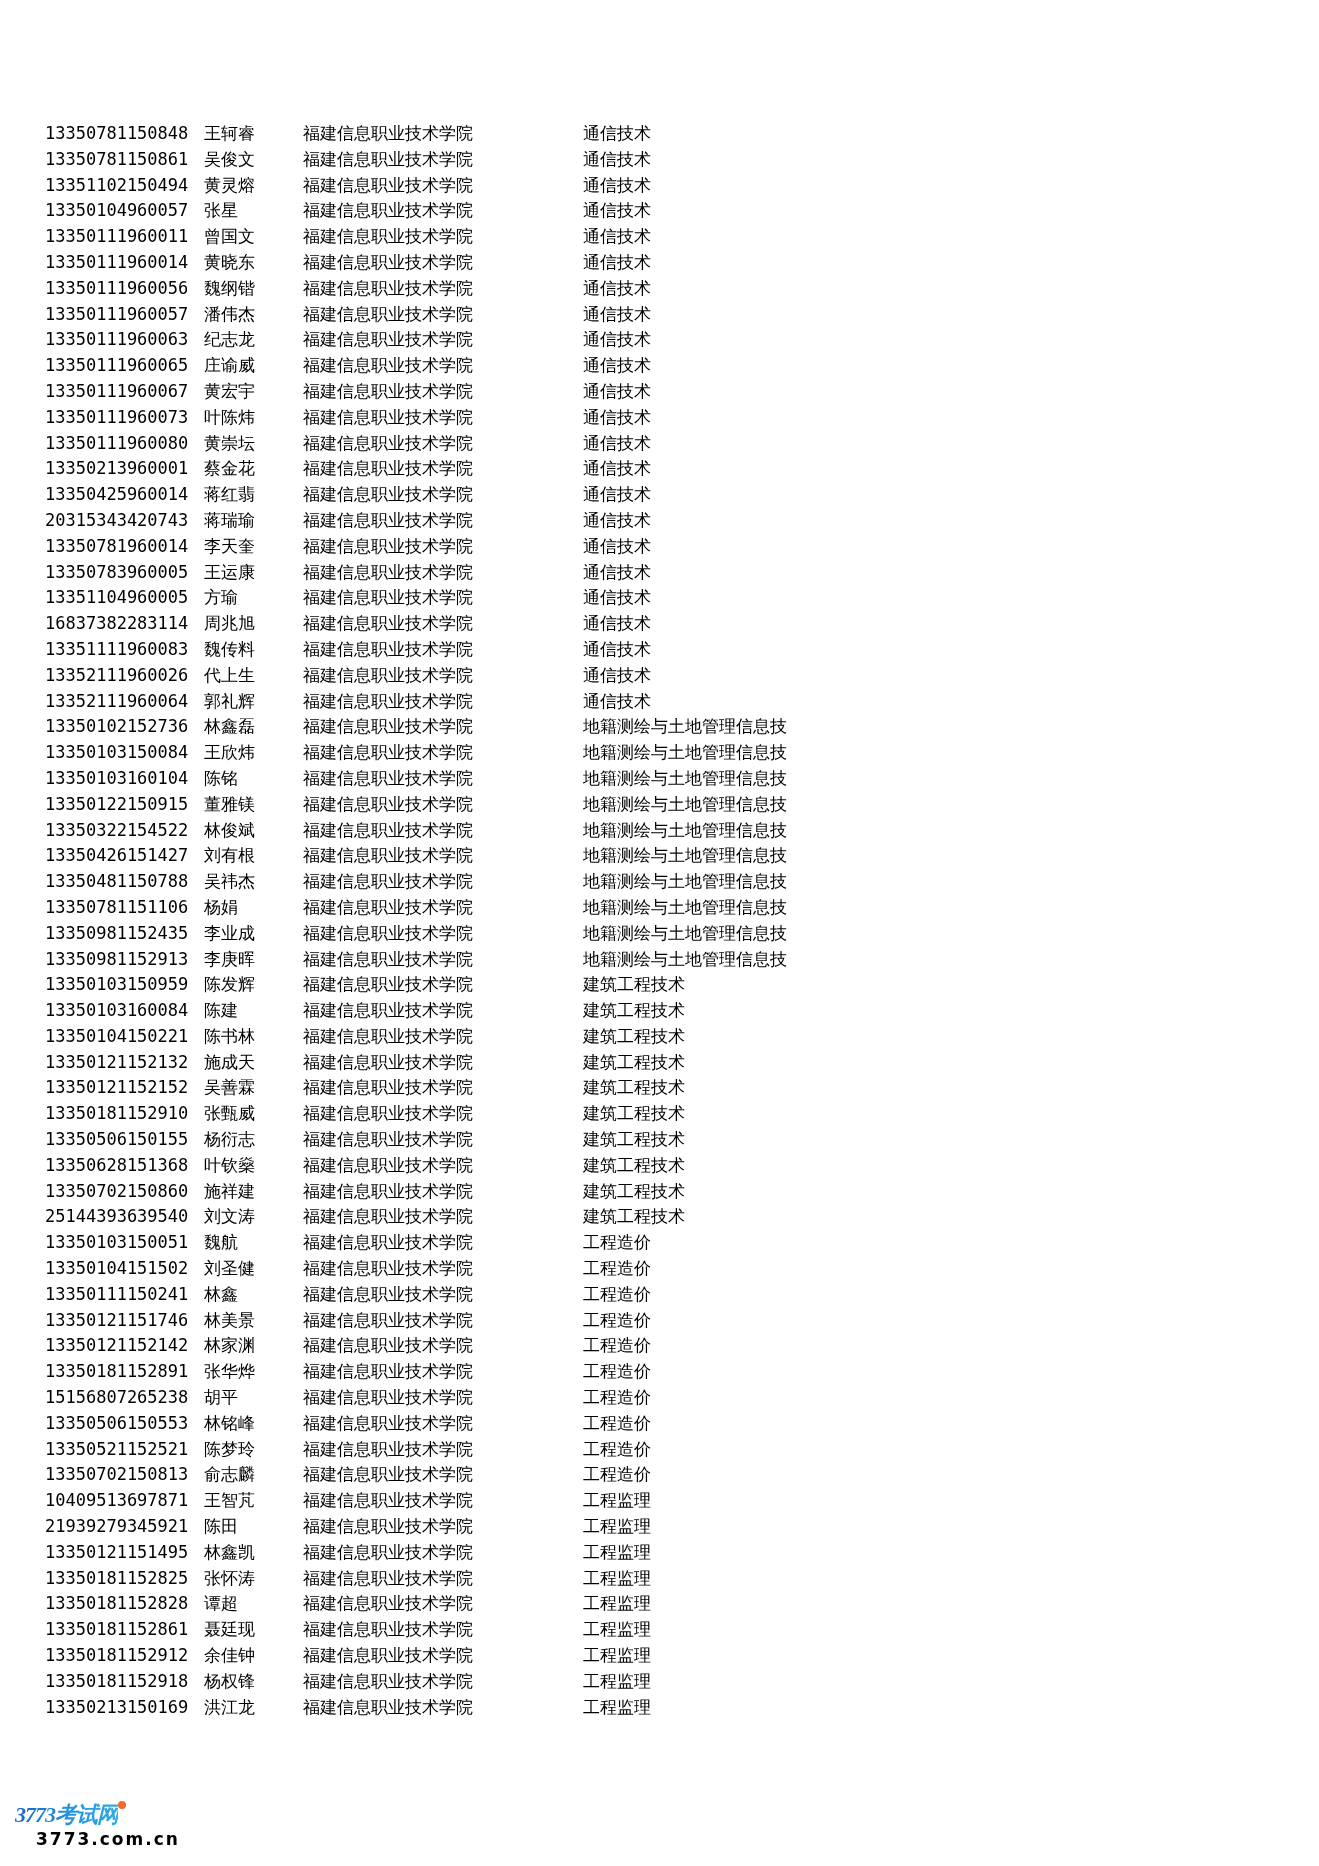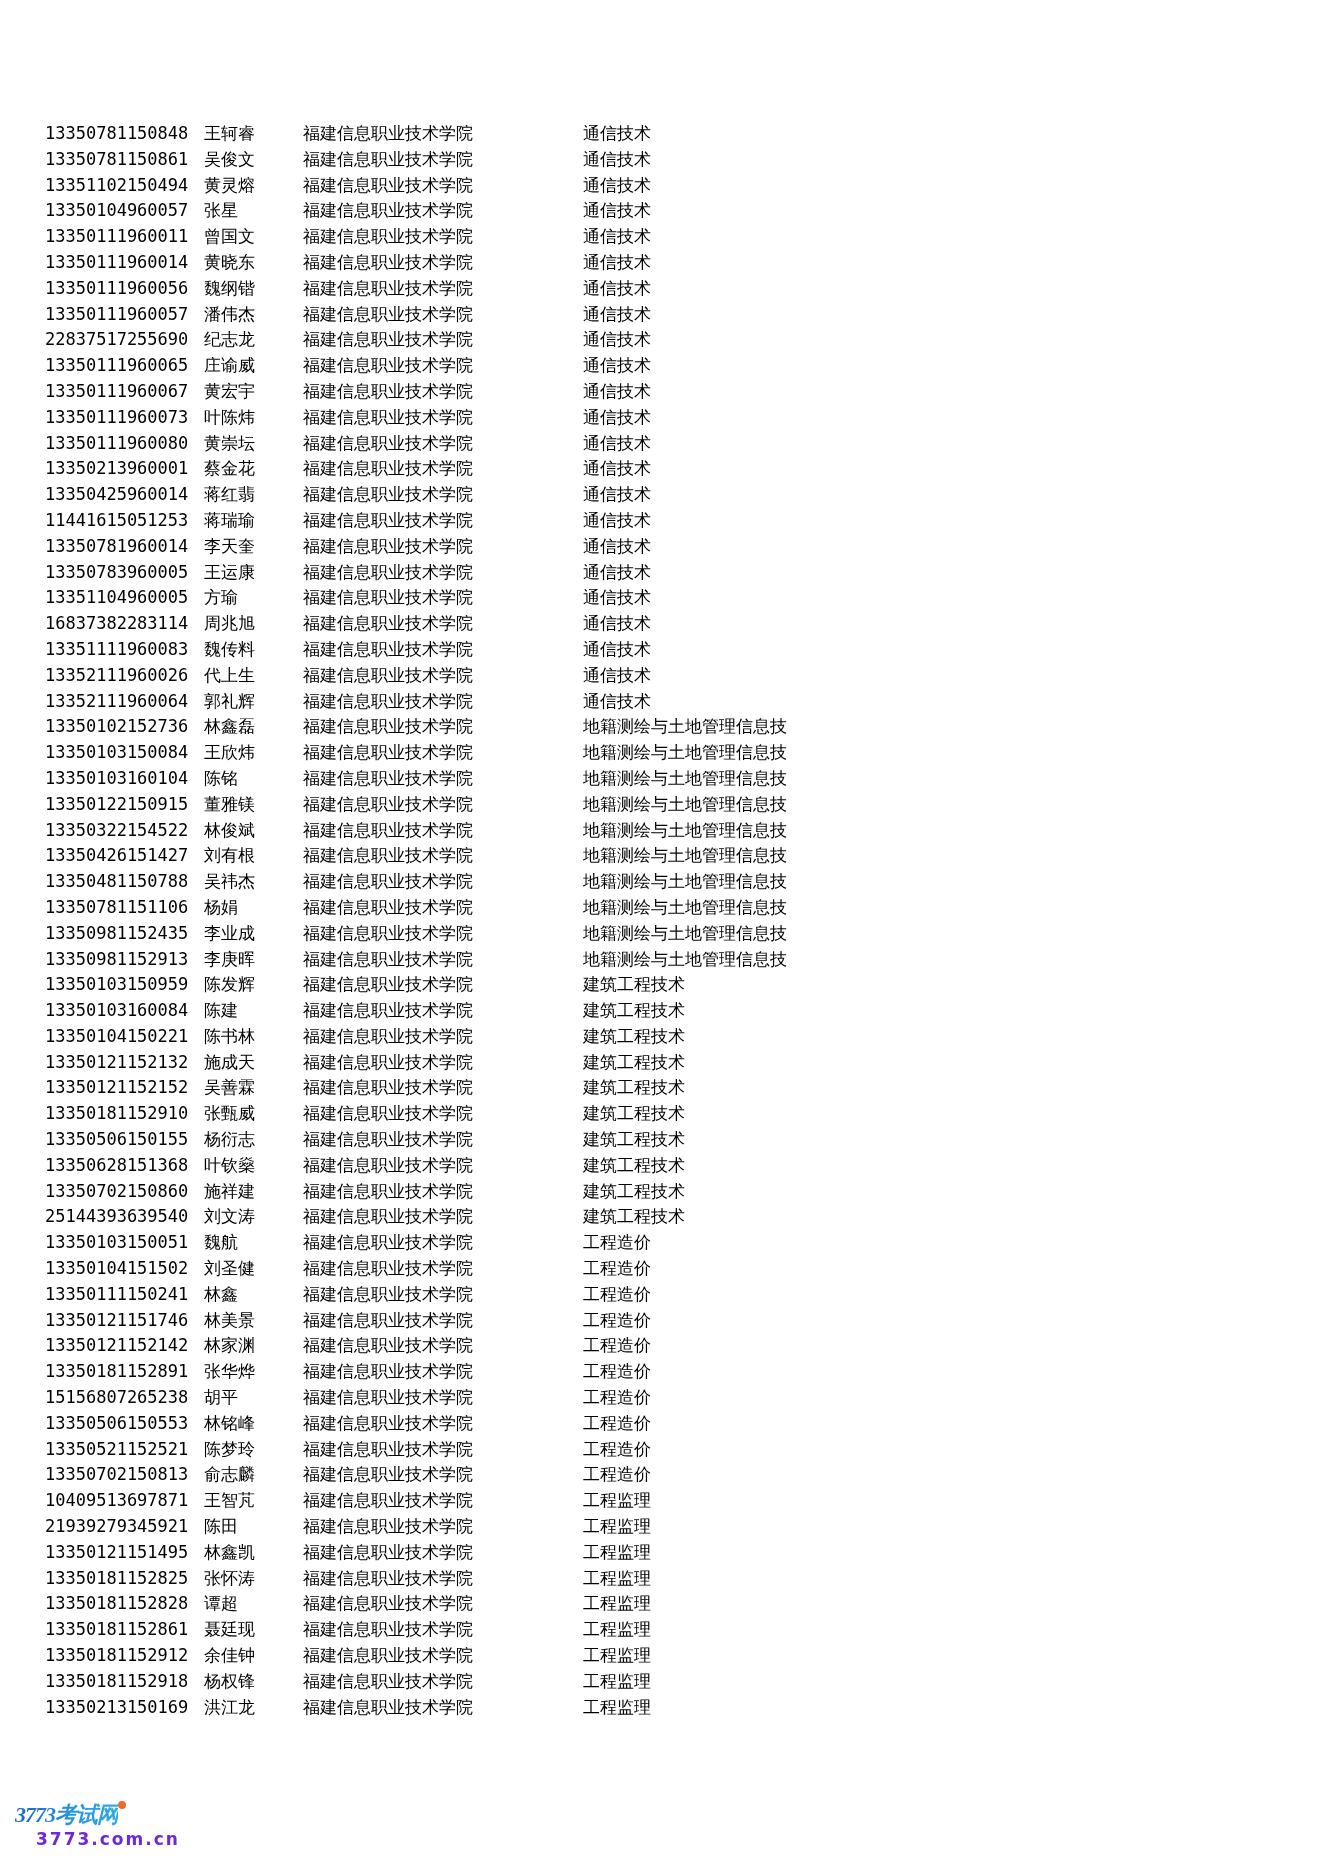--- a/index.html
+++ b/index.html
@@ -61,21 +61,21 @@
     background:#f2692a;
   }
   .wm-url {
     margin-left:21px;
     margin-top:1px;
     font-family:"DejaVu Sans", sans-serif;
     font-size:17px;
     line-height:17px;
     font-weight:bold;
     letter-spacing:2px;
-    color:#6d28d9;
+    color:#000000;
   }
 </style>
 </head>
 <body>
 
 <div class="page">
 
   <div class="table">
     <div class="row">
       <span class="c-id">13350781150848</span>
@@ -127,21 +127,21 @@
     </div>
 
     <div class="row">
       <span class="c-id">13350111960057</span>
       <span class="c-name">潘伟杰</span>
       <span class="c-college">福建信息职业技术学院</span>
       <span class="c-major">通信技术</span>
     </div>
 
     <div class="row">
-      <span class="c-id">22837517255690</span>
+      <span class="c-id">13350111960063</span>
       <span class="c-name">纪志龙</span>
       <span class="c-college">福建信息职业技术学院</span>
       <span class="c-major">通信技术</span>
     </div>
 
     <div class="row">
       <span class="c-id">13350111960065</span>
       <span class="c-name">庄谕威</span>
       <span class="c-college">福建信息职业技术学院</span>
       <span class="c-major">通信技术</span>
@@ -176,21 +176,21 @@
     </div>
 
     <div class="row">
       <span class="c-id">13350425960014</span>
       <span class="c-name">蒋红翡</span>
       <span class="c-college">福建信息职业技术学院</span>
       <span class="c-major">通信技术</span>
     </div>
 
     <div class="row">
-      <span class="c-id">11441615051253</span>
+      <span class="c-id">20315343420743</span>
       <span class="c-name">蒋瑞瑜</span>
       <span class="c-college">福建信息职业技术学院</span>
       <span class="c-major">通信技术</span>
     </div>
 
     <div class="row">
       <span class="c-id">13350781960014</span>
       <span class="c-name">李天奎</span>
       <span class="c-college">福建信息职业技术学院</span>
       <span class="c-major">通信技术</span>

